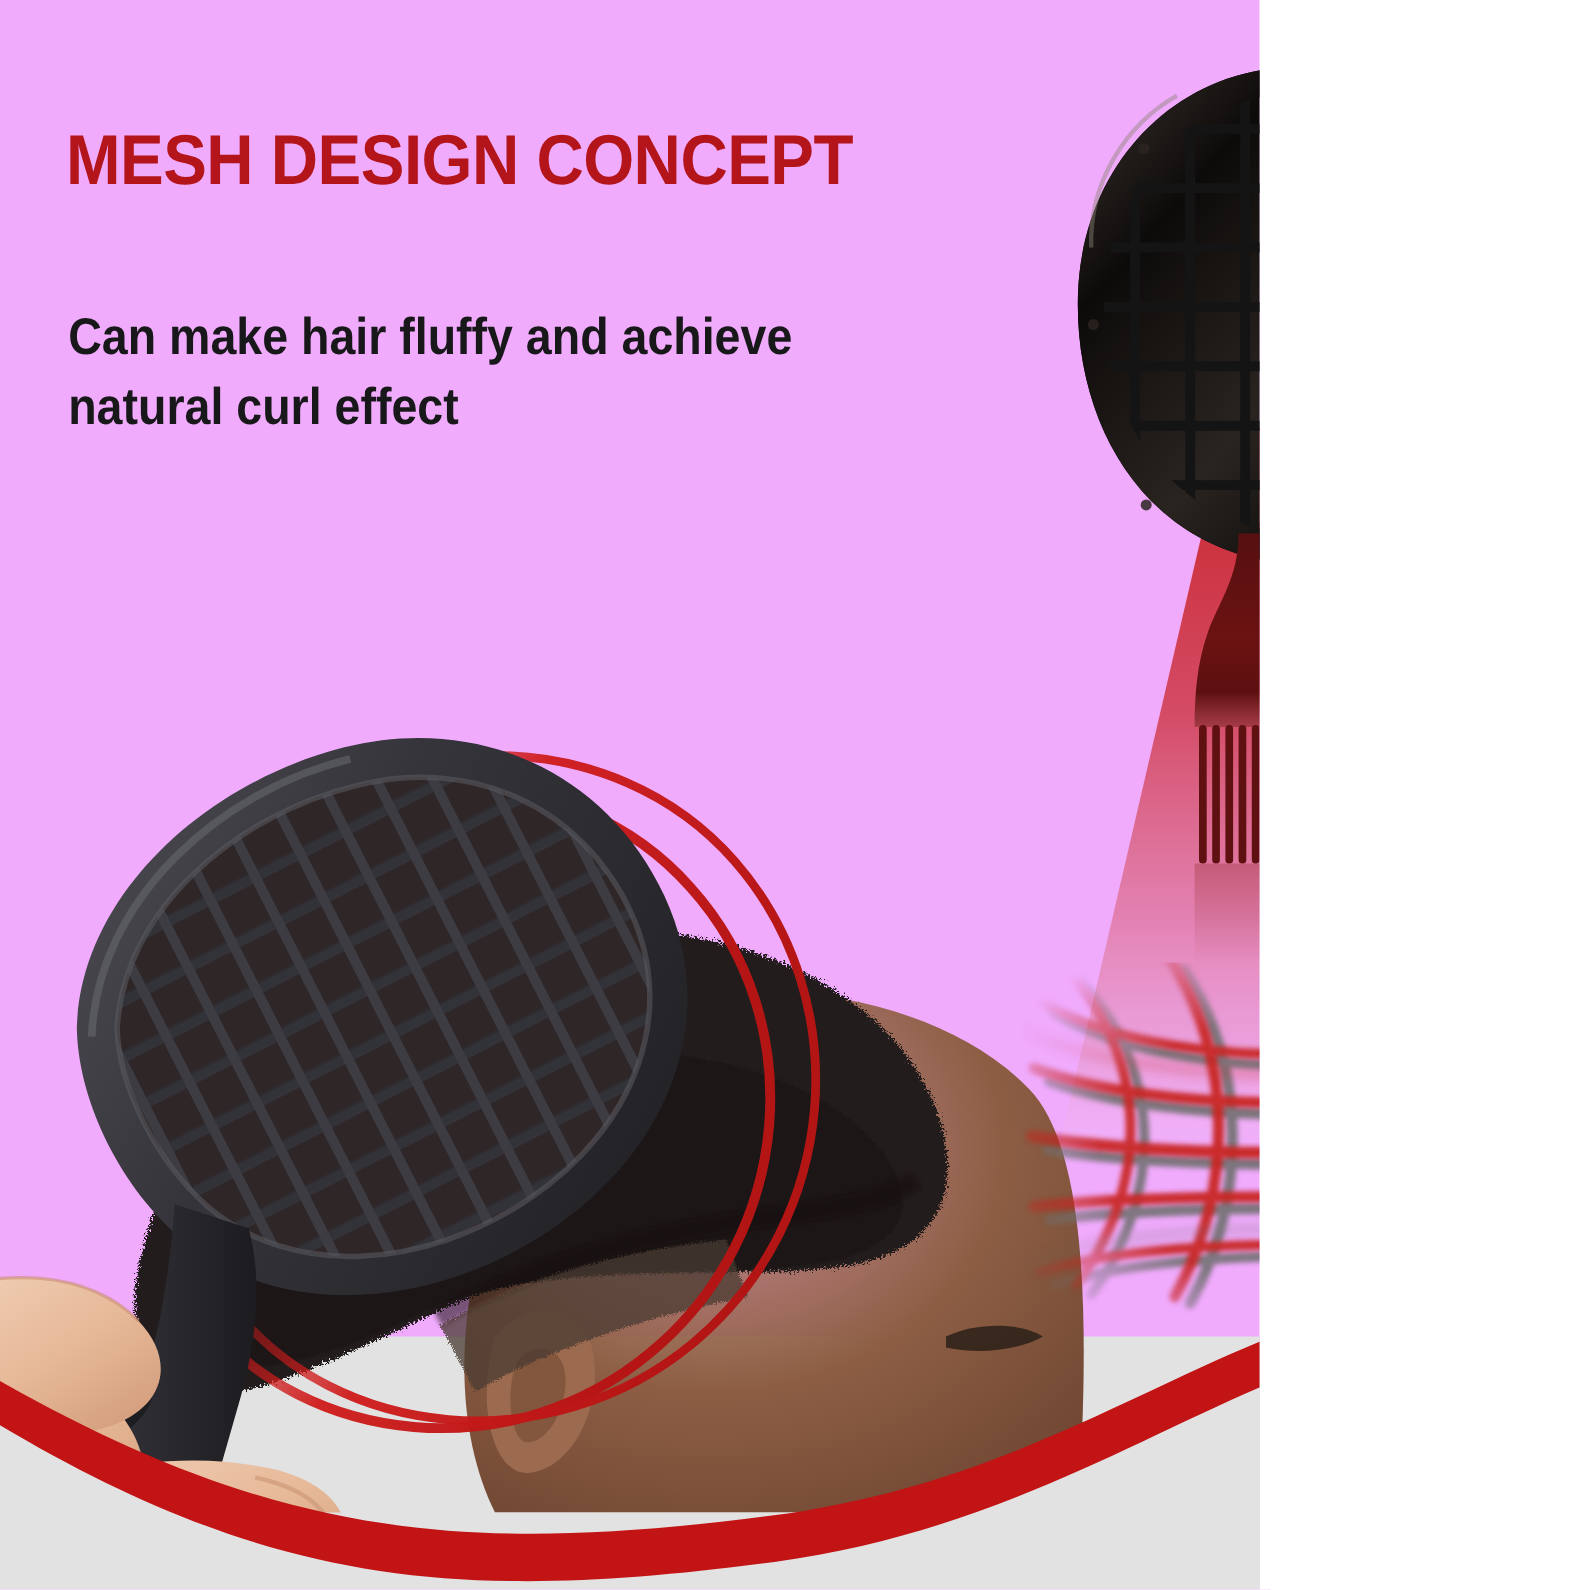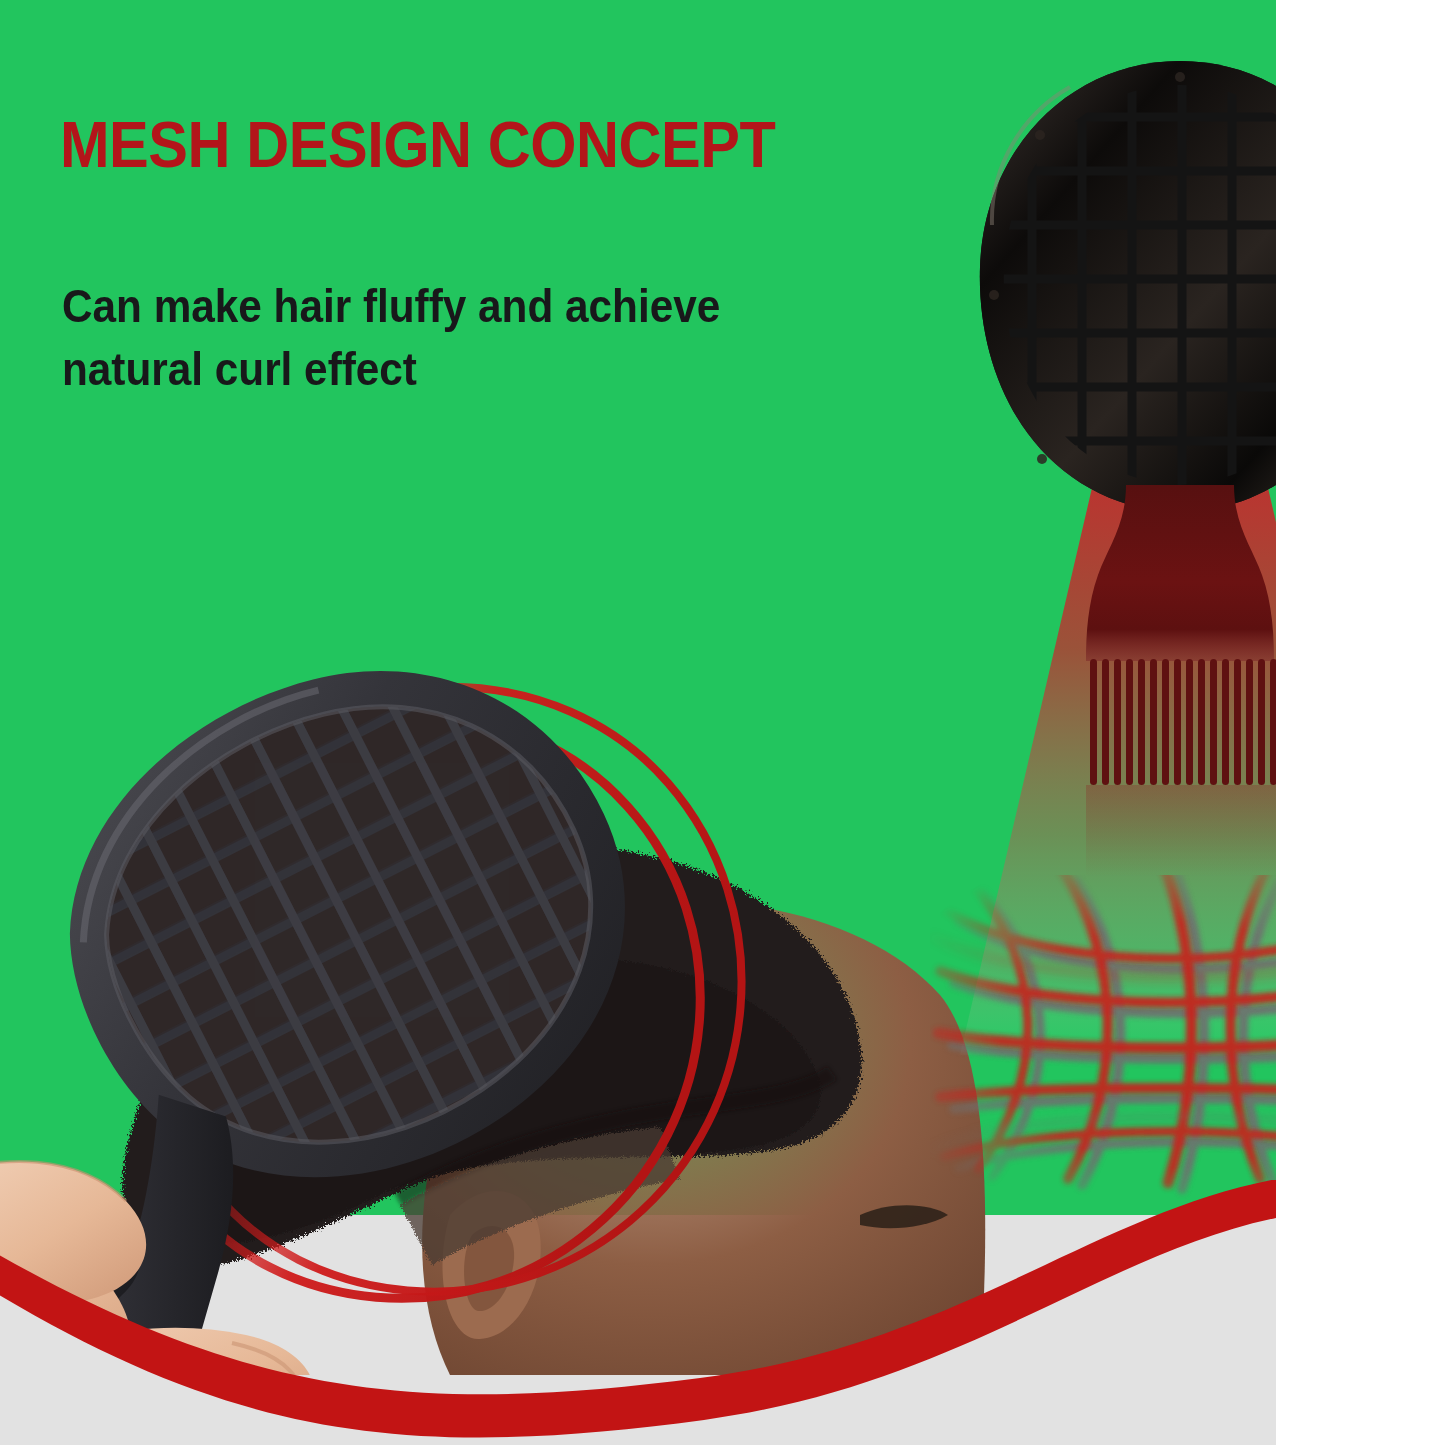--- a/index.html
+++ b/index.html
@@ -1,21 +1,21 @@
 <!DOCTYPE html>
 <html><head>
 <meta charset="utf-8">
 <style>
   html,body{margin:0;padding:0;background:#fff;}
   body{width:1445px;height:1445px;overflow:hidden;font-family:"Liberation Sans",sans-serif;}
 
   #stage{
     position:relative;
-    width:1276px;height:1445px;
-    background:#22c55e;
+    width:1145px;height:1445px;
+    background:#f0abfc;
     overflow:hidden;
   }
 
   
   .grey-band{
     position:absolute;left:0;bottom:0;width:1445px;height:230px;
     background:#e2e2e2;
   }
 
   

